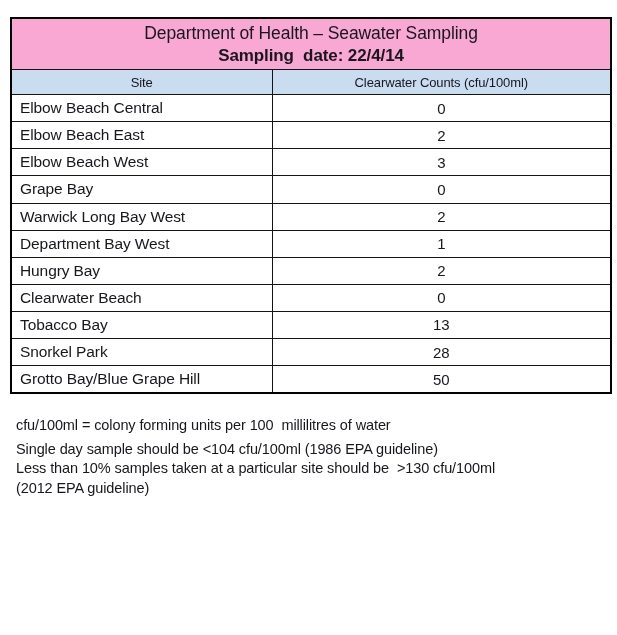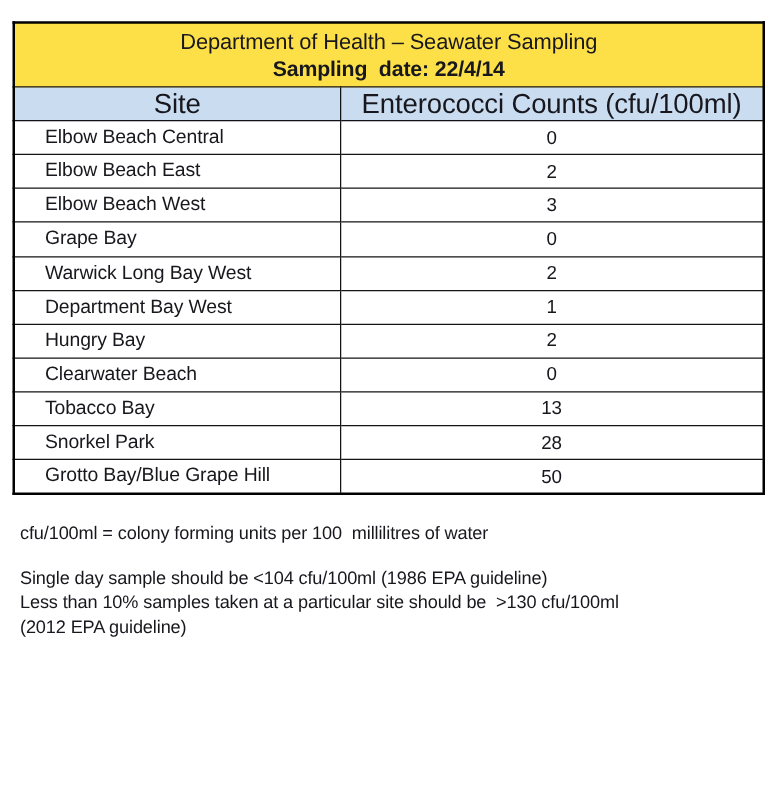--- a/index.html
+++ b/index.html
@@ -24,64 +24,64 @@
     table-layout: fixed;
     border: 2px solid #000000;
   }
   table.sampling td, table.sampling th {
     border: 1.5px solid #141414;
     vertical-align: middle;
   }
   col.site-col   { width: 261px; }
   col.count-col  { width: 339px; }
   .title-cell {
-    background: #fde047;
+    background: #f9a8d4;
     text-align: center;
     padding: 4px 0 3px 0;
   }
   .table-title {
     font-size: 17.5px;
     line-height: 1.25;
   }
   .table-subtitle {
     font-size: 17px;
     font-weight: bold;
     white-space: pre-wrap;
     line-height: 1.25;
   }
   th.col-header {
     background: #c9dcf0;
     font-weight: normal;
-    font-size: 22px;
+    font-size: 13px;
     text-align: center;
     height: 24px;
     padding: 0;
   }
   td.site {
     font-size: 15.5px;
-    padding: 0 6px 0 24px;
+    padding: 0 6px 0 8px;
     height: 26.1px;
   }
   td.count {
     font-size: 15px;
     text-align: center;
     padding: 0;
     height: 26.1px;
   }
   .notes {
     margin: 22px 0 0 6px;
     font-size: 14.5px;
     line-height: 1.35;
   }
   .notes p {
     margin: 0;
     white-space: pre-wrap;
   }
   .notes p.definition {
-    margin-bottom: 16px;
+    margin-bottom: 4px;
   }
 </style>
 </head>
 <body>
 
 <div class="sheet">
 
   <table class="sampling">
     <colgroup>
       <col class="site-col">
@@ -89,21 +89,21 @@
     </colgroup>
     <thead>
       <tr>
         <td class="title-cell" colspan="2">
           <div class="table-title">Department of Health – Seawater Sampling</div>
           <div class="table-subtitle">Sampling  date: 22/4/14</div>
         </td>
       </tr>
       <tr>
         <th class="col-header">Site</th>
-        <th class="col-header">Enterococci Counts (cfu/100ml)</th>
+        <th class="col-header">Clearwater Counts (cfu/100ml)</th>
       </tr>
     </thead>
     <tbody>
     <tr>
       <td class="site">Elbow Beach Central</td>
       <td class="count">0</td>
     </tr>
 
     <tr>
       <td class="site">Elbow Beach East</td>

